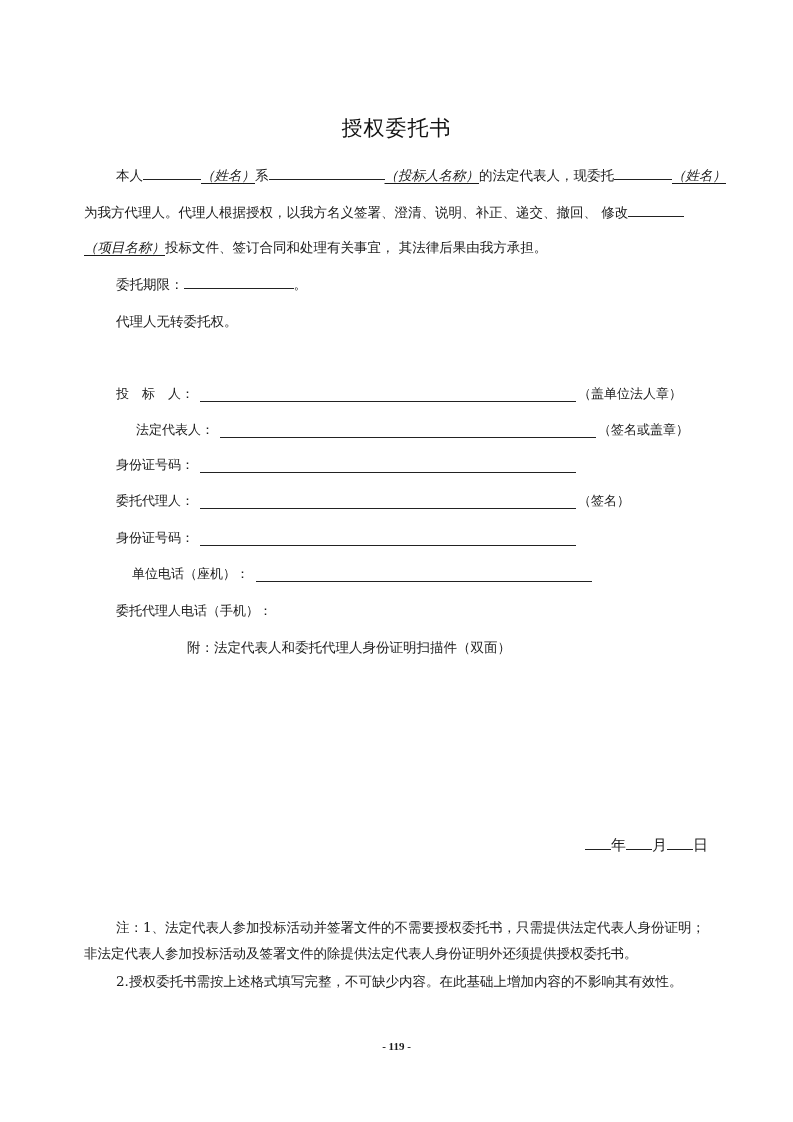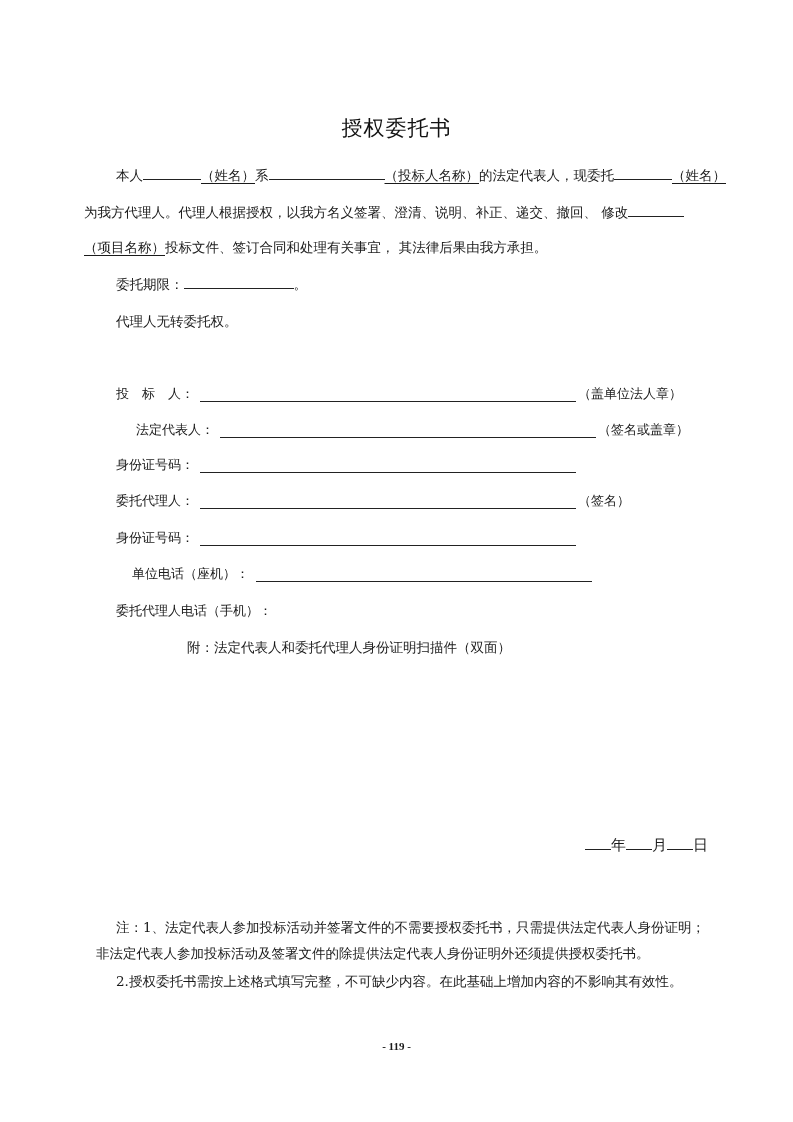--- a/index.html
+++ b/index.html
@@ -10,21 +10,21 @@
   }
   .page { position: absolute; left: 0; top: 0; width: 793px; height: 1122px; }
   .title {
     position: absolute; left: 0; width: 793px; top: 86px;
     text-align: center; font-family: "DejaVu Sans", "Liberation Sans", sans-serif;
     font-size: 21px; letter-spacing: 1px; color: #111; margin-top: 28px;
   }
   .line {
     position: absolute; font-size: 13.5px; white-space: nowrap; line-height: 20px;
   }
-  .ul { text-decoration: underline; text-underline-offset: 3px; }
+  .ul { text-decoration: underline; text-underline-offset: 3px; font-style: italic; }
   .blank {
     display: inline-block; border-bottom: 1px solid #222; height: 15px; vertical-align: baseline;
   }
   .field-row { position: absolute; left: 116px; font-size: 13px; white-space: nowrap; line-height: 20px; }
   .field-row .rule {
     position: absolute; top: 17px; border-bottom: 1.2px solid #222; height: 0;
   }
   .field-row .suffix { position: absolute; top: 0; }
   .date { position: absolute; top: 835px; left: 585px; font-size: 15px; white-space: nowrap; line-height: 20px; }
   .date .blank { width: 26px; height: 14px; }
@@ -95,17 +95,17 @@
     <span>委托代理人电话（手机）：</span>
   </div>
 
   <div class="line" style="left:144px; top:637px;padding-left:43px;">附：法定代表人和委托代理人身份证明扫描件（双面）</div>
 
   <div class="date">
     <span class="blank"></span><span>年</span><span class="blank"></span><span>月</span><span class="blank"></span><span>日</span>
   </div>
 
   <div class="line" style="left:116px; top:917px;">注：1、法定代表人参加投标活动并签署文件的不需要授权委托书，只需提供法定代表人身份证明；</div>
-  <div class="line" style="left:96px; top:943px;text-align:center;">非法定代表人参加投标活动及签署文件的除提供法定代表人身份证明外还须提供授权委托书。</div>
+  <div class="line" style="left:84px; top:943px;text-align:center;">非法定代表人参加投标活动及签署文件的除提供法定代表人身份证明外还须提供授权委托书。</div>
   <div class="line" style="left:116px; top:971px;">2.授权委托书需按上述格式填写完整，不可缺少内容。在此基础上增加内容的不影响其有效性。</div>
 
   <div class="footer">- 119 -</div>
 </div>
 
 </body></html>

